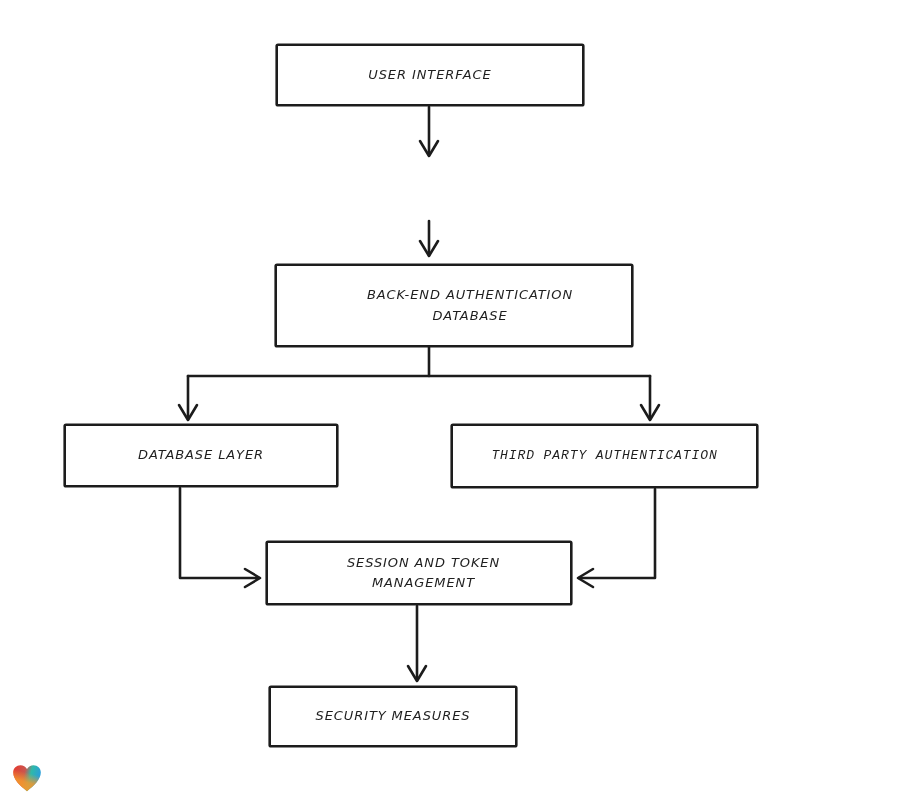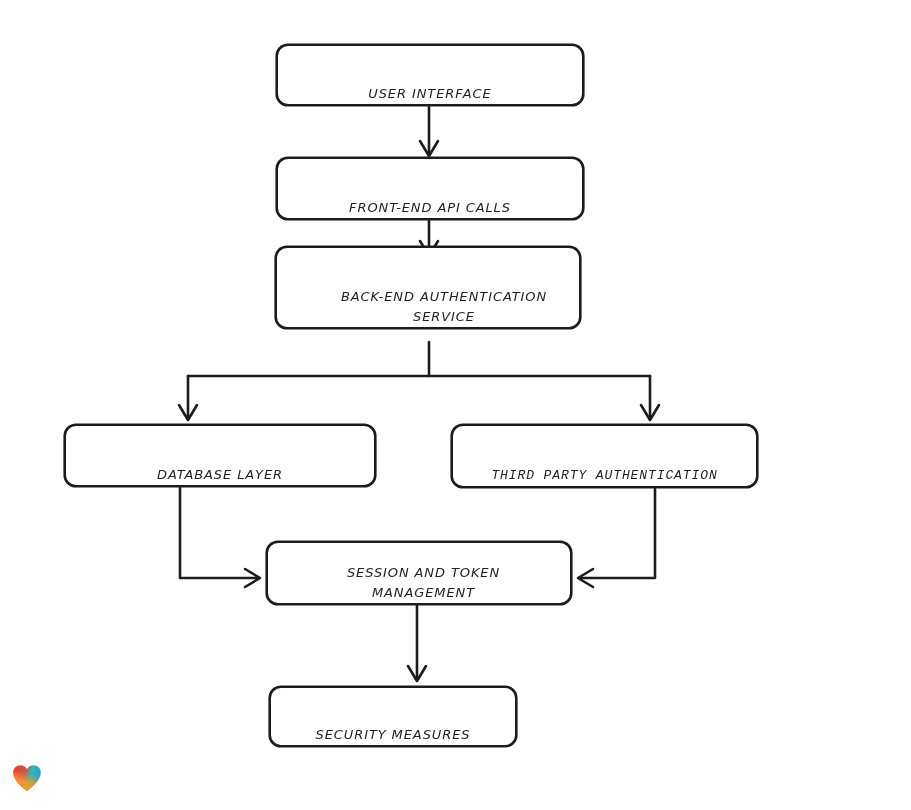--- a/index.html
+++ b/index.html
@@ -15,26 +15,26 @@
     position: absolute;
     left: 0; top: 0;
     width: 911px; height: 810px;
     pointer-events: none;
   }
   .node {
     position: absolute;
     box-sizing: border-box;
     background: #ffffff;
     border: 2.6px solid #1c1c1c;
-    border-radius: 12px;
+    border-radius: 2px;
     box-shadow: 0 0 0 0.6px #1c1c1c;
     display: flex;
     flex-direction: column;
     align-items: center;
-    justify-content: flex-end;
+    justify-content: center;
     text-align: center;
     cursor: pointer;
   }
   .node .line {
     display: block;
     font-size: 13px;
     font-style: italic;
     letter-spacing: 0.9px;
     line-height: 1.55;
     color: #1f1f1f;
@@ -87,30 +87,27 @@
     <g>
       <path d="M 417 606 V 680"></path>
       <path d="M 408 666 L 417 681 L 426 666"></path>
     </g>
   </svg>
 
   <div class="node" style="left:276px; top:44px; width:308px; height:62px;">
     <span class="line">USER INTERFACE</span>
   </div>
 
-  <div class="node" style="left:276px; top:157px; width:308px; height:63px;">
-    <span class="line">FRONT-END API CALLS</span>
+
+  <div class="node" style="left:275px; top:264px; width:358px; height:83px;padding-left:32px;">
+    <span class="line">BACK-END AUTHENTICATION</span>
+    <span class="line">DATABASE</span>
   </div>
 
-  <div class="node" style="left:275px; top:246px; width:306px; height:83px;padding-left:32px;">
-    <span class="line">BACK-END AUTHENTICATION</span>
-    <span class="line">SERVICE</span>
-  </div>
-
-  <div class="node" style="left:64px; top:424px; width:312px; height:63px;">
+  <div class="node" style="left:64px; top:424px; width:274px; height:63px;">
     <span class="line">DATABASE LAYER</span>
   </div>
 
   <div class="node" style="left:451px; top:424px; width:307px; height:64px;font-family:Liberation Mono, monospace;">
     <span class="line">THIRD PARTY AUTHENTICATION</span>
   </div>
 
   <div class="node" style="left:266px; top:541px; width:306px; height:64px;padding-left:9px;">
     <span class="line">SESSION AND TOKEN</span>
     <span class="line">MANAGEMENT</span>

